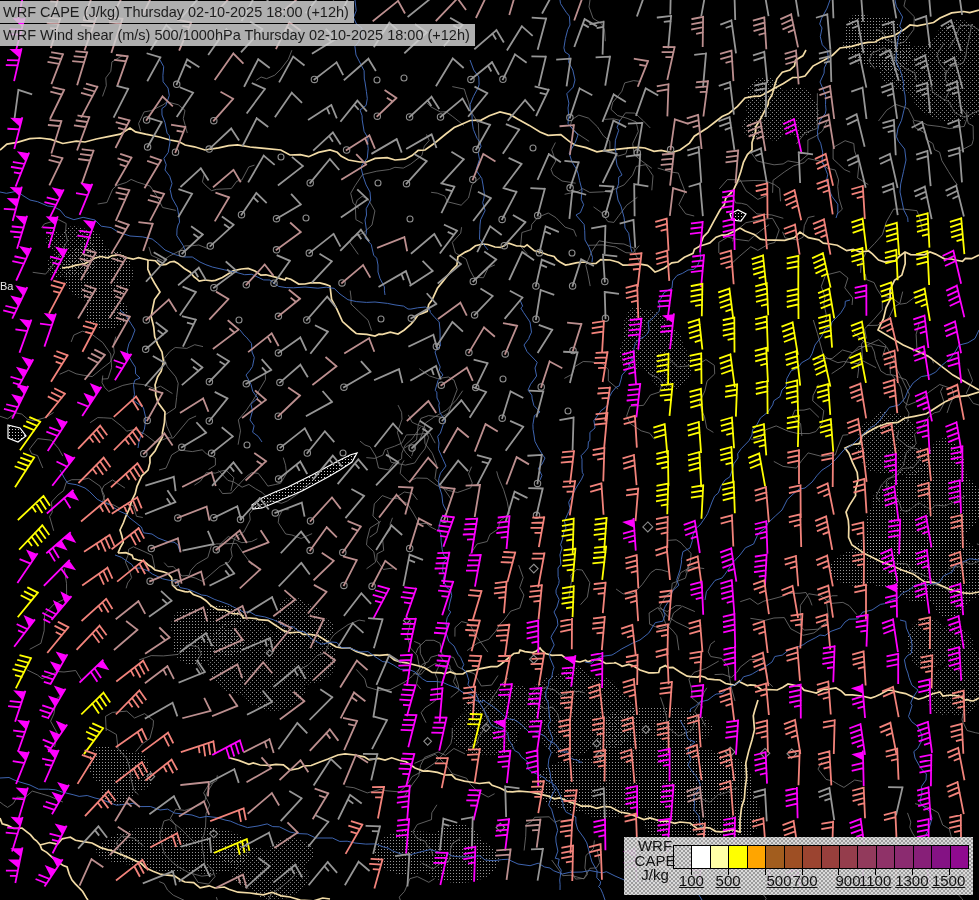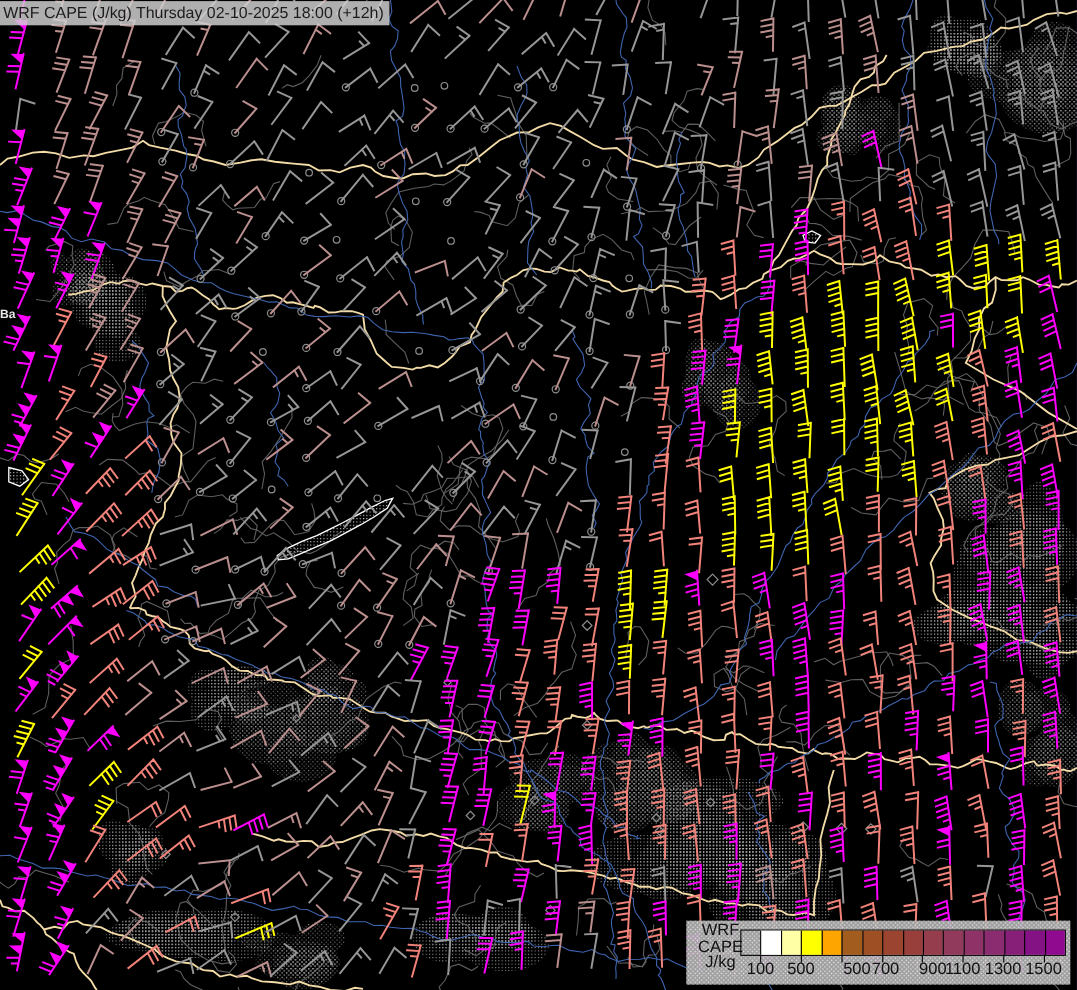--- a/index.html
+++ b/index.html
@@ -1,37 +1,37 @@
 <!DOCTYPE html>
 <html><head>
 <meta charset="utf-8">
 <style>
   html,body{margin:0;padding:0;background:#000;}
-  #stage{position:relative;width:979px;height:900px;background:#8b5cf6;overflow:hidden;
+  #stage{position:relative;width:979px;height:900px;background:#15803d;overflow:hidden;
          font-family:"Liberation Sans",sans-serif;}
   #map{position:absolute;left:0;top:0;}
   .titlebox{position:absolute;left:0;background:rgba(208,208,208,0.84);color:#1c1c1c;
             font-size:14.5px;line-height:20px;padding:1px 5px 1px 3px;white-space:nowrap;}
   #title1{top:1px;}
   #title2{top:24px;}
   #legend{position:absolute;left:624px;top:837px;width:349px;height:58px;
           background-color:rgba(168,168,168,0.93);
           background-image:radial-gradient(circle,rgba(238,238,238,0.8) 0.7px,rgba(0,0,0,0) 0.9px),
                            radial-gradient(circle,rgba(238,238,238,0.8) 0.7px,rgba(0,0,0,0) 0.9px);
           background-size:4px 4px,4px 4px;
           background-position:0 0,2px 2px;}
   #legend .leglabels{position:absolute;left:2px;top:2px;width:58px;text-align:center;
           color:#111;font-size:15px;line-height:14.5px;}
   #legbar{position:absolute;left:49px;top:8px;width:294px;height:22px;display:flex;
           border:1px solid #000;box-sizing:content-box;}
   #legbar .cell{flex:1 1 0;border-left:1px solid #000;}
   #legbar .cell:first-child{border-left:none;}
   .legtick{position:absolute;width:1px;height:7px;background:#000;top:31px;}
-  .leglab{position:absolute;top:36px;transform:translateX(-50%);color:#111;font-size:15px;line-height:16px;}
-  .maplabel{position:absolute;color:#e8e8e8;font-size:11px;line-height:11px;font-weight:bold;}
+  .leglab{position:absolute;top:36px;transform:translateX(-50%);color:#111;font-size:15px;line-height:16px;text-decoration:underline;}
+  .maplabel{position:absolute;color:#e8e8e8;font-size:11px;line-height:11px;}
 </style>
 </head>
 <body>
 
 <div id="stage">
   <svg id="map" width="979" height="900" viewBox="0 0 979 900">
       <rect x="0" y="0" width="979" height="900" fill="#000000"></rect>
       <defs>
         <pattern id="dots" width="3" height="3" patternUnits="userSpaceOnUse">
           <rect x="0" y="0" width="1" height="1" fill="#cfcfcf"></rect>
@@ -2993,20 +2993,21 @@
         </g>
         <g stroke="#ff00ff">
           <path d="M929.4 882.4 L923.7 850.4 M923.7 850.4 l-10.2 4.1 M924.6 855.5 l-10.2 4.1 M925.5 860.7 l-10.2 4.1 M926.5 865.8 l-5.6 2.3"></path>
         </g>
         <g stroke="#f2837b">
           <path d="M964.3 884.2 L965.1 852.7 M965.1 852.7 l-10.8 2.0 M965.0 857.9 l-10.8 2.0 M964.8 863.1 l-5.9 1.1"></path>
         </g>
       </g>
     </svg>
   <div class="titlebox" id="title1">WRF CAPE (J/kg) Thursday 02-10-2025 18:00 (+12h)</div>
+  <div class="titlebox" id="title2">WRF Wind shear (m/s) 500/1000hPa Thursday 02-10-2025 18:00 (+12h)</div>
   <div class="maplabel" id="maplabel" style="left:0;top:281px">Ba</div>
   <div id="legend">
     <div class="leglabels">
       <div>WRF</div>
       <div>CAPE</div>
       <div>J/kg</div>
     </div>
     <div id="legbar">
         <div class="cell" style="background: transparent;"></div>
         <div class="cell" style="background: rgb(255, 255, 255);"></div>

